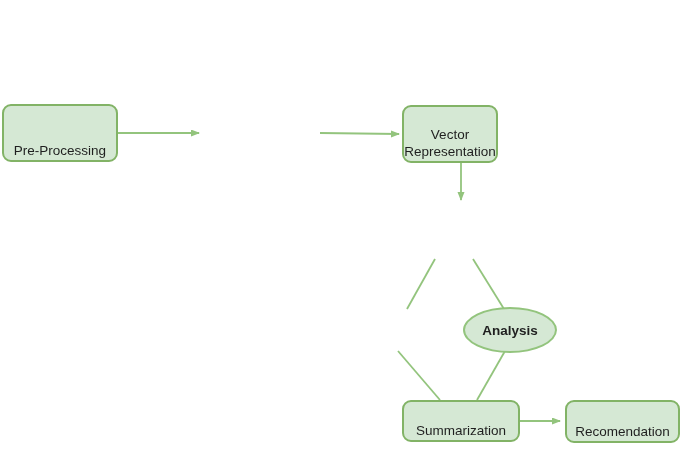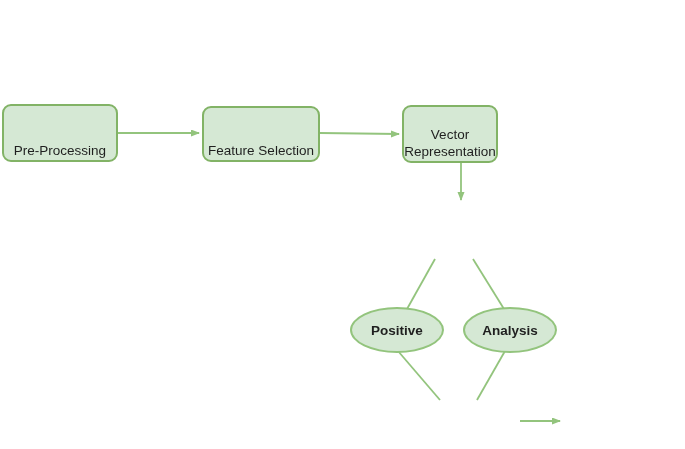--- a/index.html
+++ b/index.html
@@ -102,32 +102,32 @@
     <line class="edge" x1="398" y1="351" x2="440" y2="400"></line>
     <line class="edge" x1="505" y1="351" x2="477" y2="400"></line>
     <line class="edge" x1="520" y1="421" x2="560" y2="421" marker-end="url(#arrow)"></line>
   </svg>
 
 
   <div class="node" id="n-pre">
     <span>Pre-Processing</span>
   </div>
 
-  <div class="node" id="n-feat">
-    <span>Feature Selection</span>
-  </div>
 
   <div class="node" id="n-vec">
     <span>Vector Representation</span>
   </div>
 
 
-  <div class="ellipse" id="n-pos">
-    <span>Positive</span>
-  </div>
 
   <div class="ellipse" id="n-neg">
     <span>Analysis</span>
   </div>
 
+  <div class="node" id="n-sum">
+    <span>Summarization</span>
+  </div>
 
+  <div class="node" id="n-rec">
+    <span>Recomendation</span>
+  </div>
 
 </div>
 
 </body></html>

